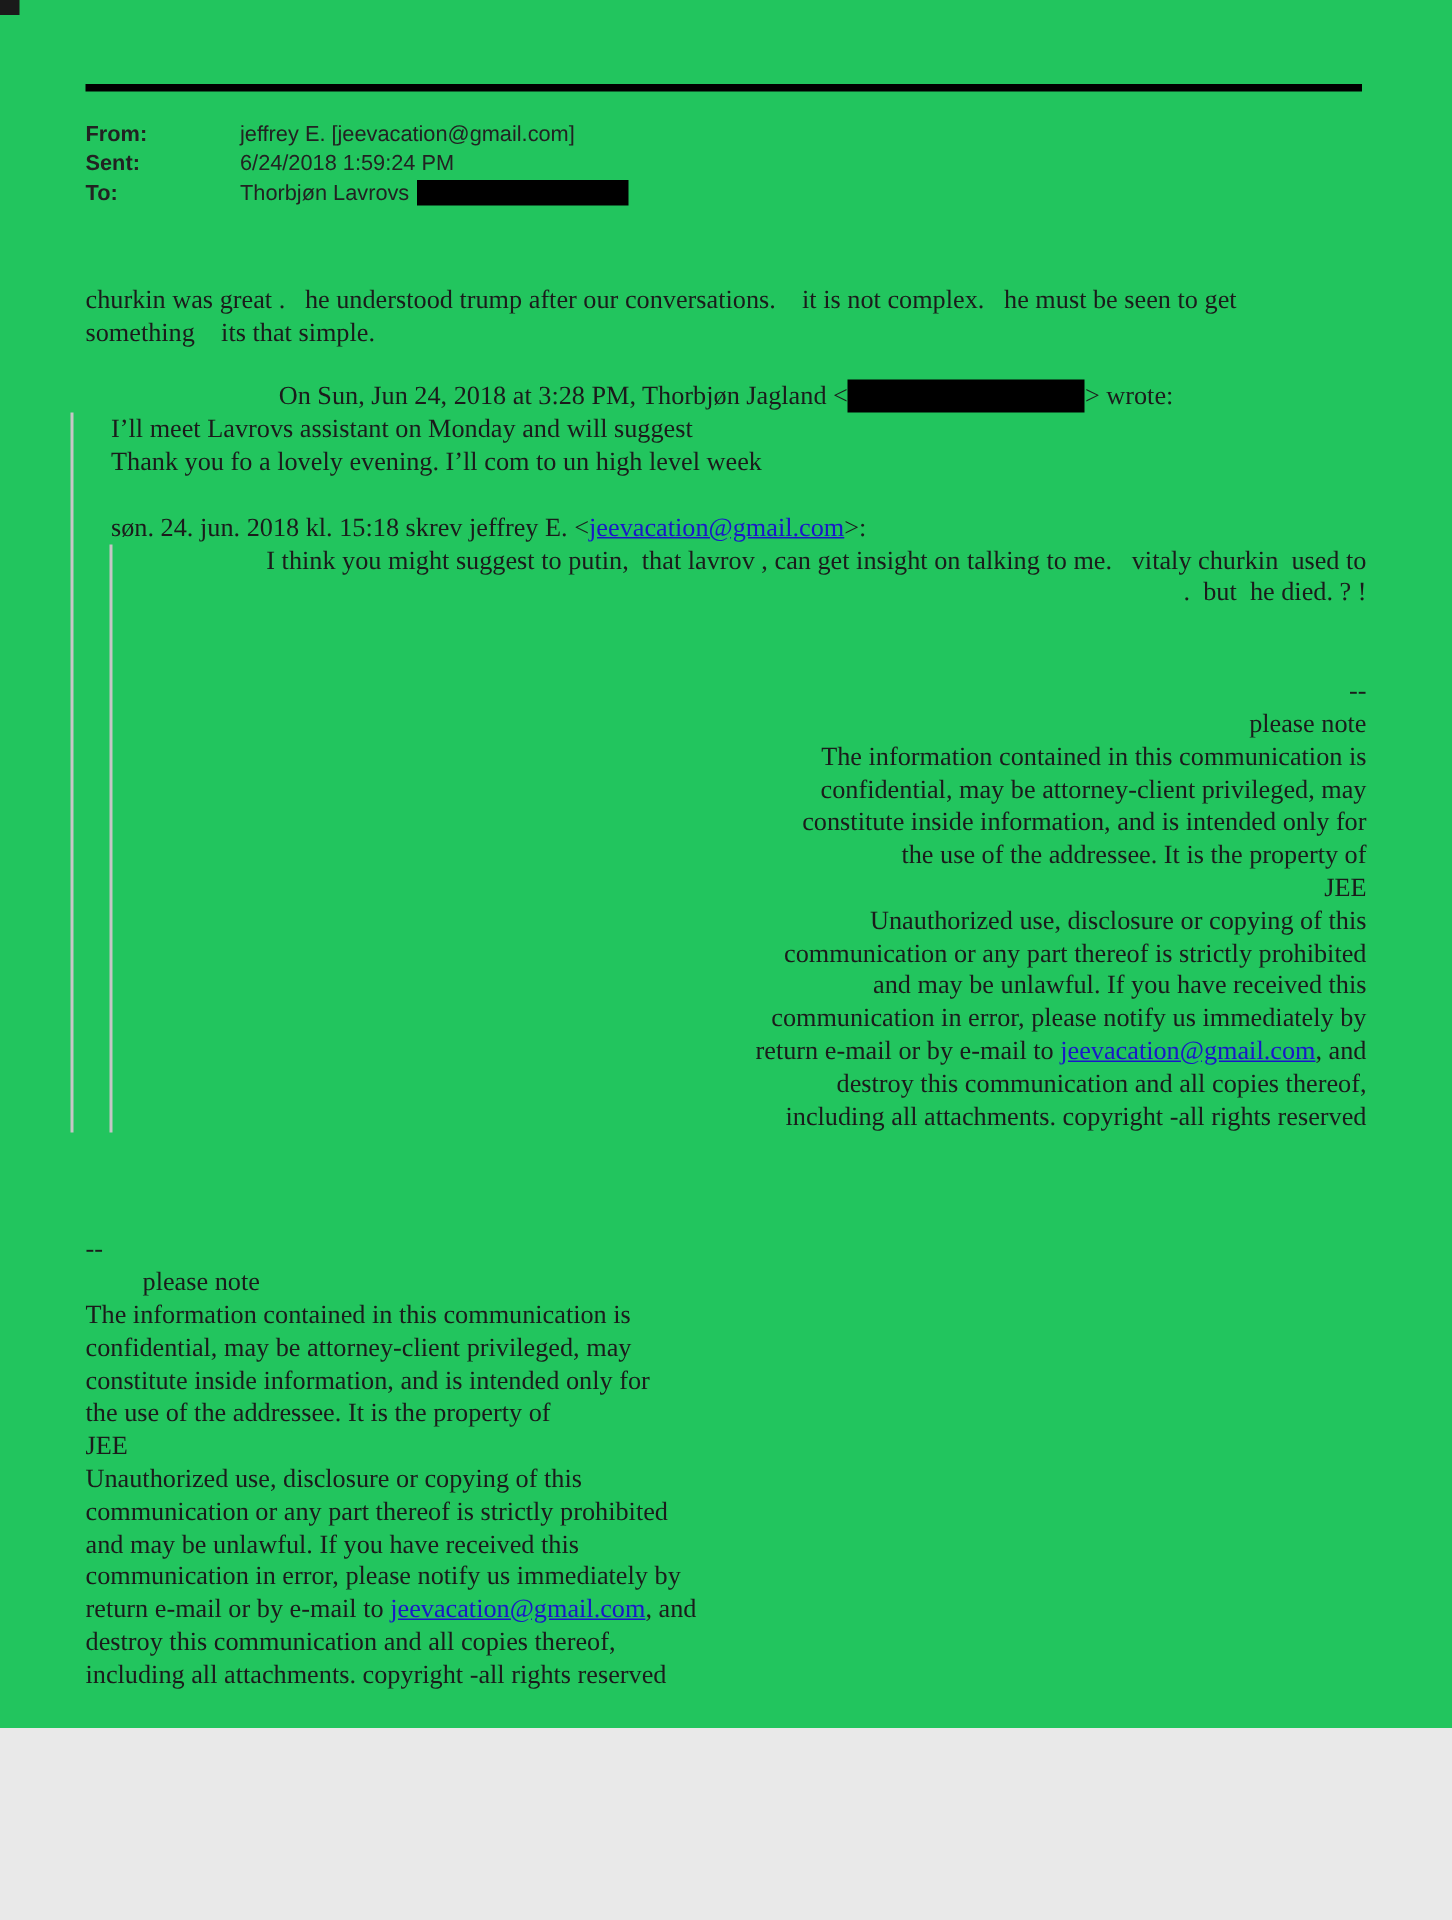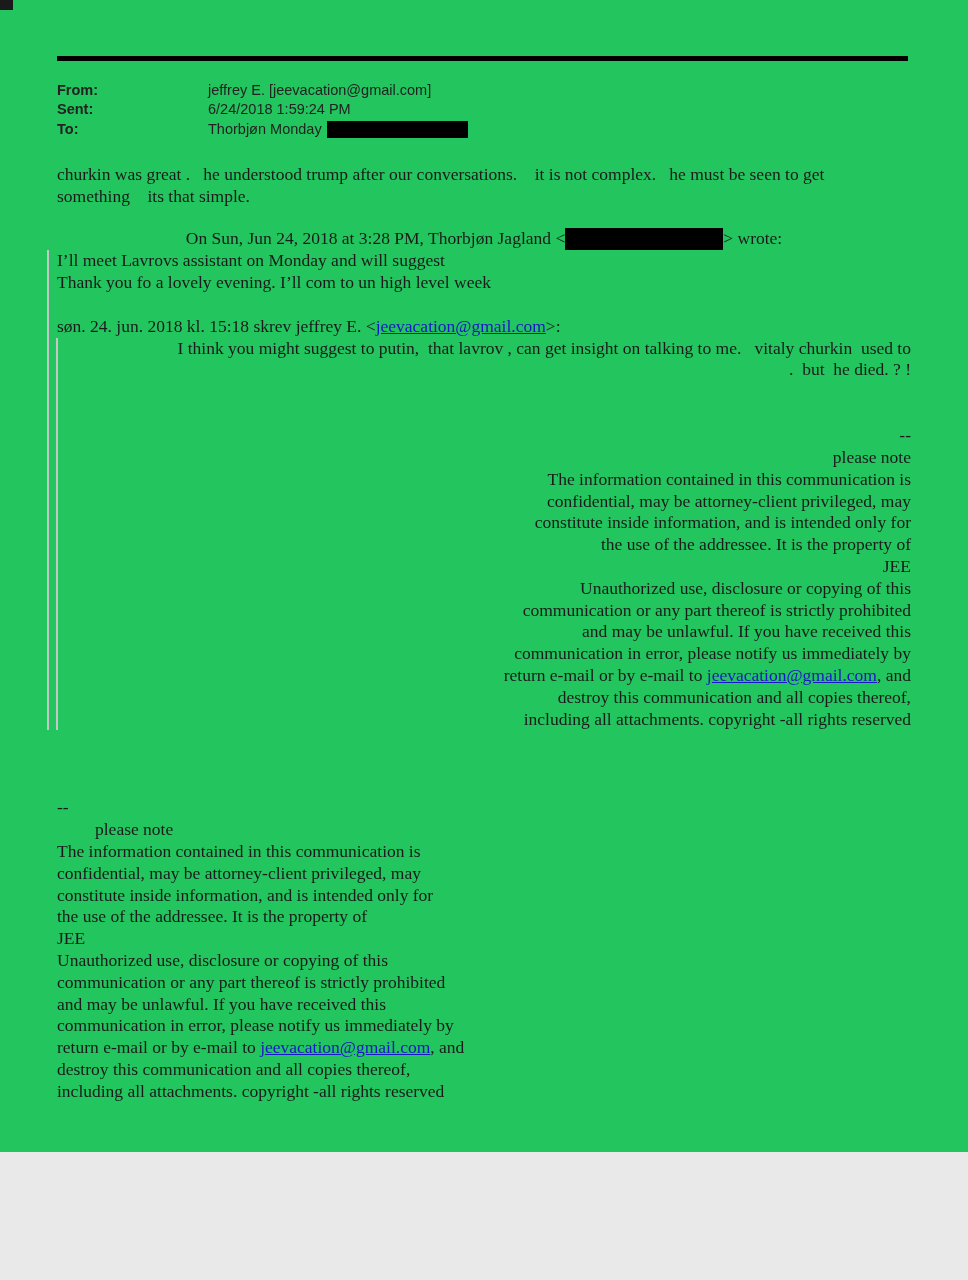--- a/index.html
+++ b/index.html
@@ -29,45 +29,45 @@
   
   .mail-header {
     margin-top: 20px;
     font-family: "Liberation Sans", sans-serif;
     font-size: 14.5px;
     line-height: 19.3px;
     color: #222;
   }
   .hrow { display: flex; }
   .hlabel { width: 103px; font-weight: bold; }
-  .hvalue { white-space: pre; margin-left: 48px; }
+  .hvalue { white-space: pre; }
   .redaction {
     display: inline-block;
     background: #000;
   }
   .redaction.to {
     width: 141px; height: 17px;
     vertical-align: -4px;
     margin-left: 5px;
   }
   .redaction.reply {
     width: 158px; height: 22px;
     vertical-align: -6px;
   }
   
   .serif {
     font-size: 17.5px;
     line-height: 21.8px;
   }
   .pre { white-space: pre-wrap; }
-  .message-para { margin-top: 25px; }
+  .message-para { margin-top: 50px; }
   .reply-line { margin-top: 21px; text-align: center; }
   blockquote.q1 {
     margin-left: -10px;
-    padding-left: 8px;
+    padding-left: 25px;
     border-left: 2px solid #c6c6c6;
   }
   blockquote.q2 {
     margin-left: -1px;
     padding-left: 6px;
     border-left: 2px solid #c6c6c6;
     text-align: right;
   }
   .blank-line { height: 21.8px; }
   .sig-sep { margin-top: 44px; }
@@ -100,21 +100,21 @@
       <div class="hrow">
         <span class="hlabel">From:</span>
         <span class="hvalue">jeffrey E. [jeevacation@gmail.com]</span>
       </div>
       <div class="hrow">
         <span class="hlabel">Sent:</span>
         <span class="hvalue">6/24/2018 1:59:24 PM</span>
       </div>
       <div class="hrow">
         <span class="hlabel">To:</span>
-        <span class="hvalue"><span>Thorbjøn Monday</span><span class="redaction to"></span></span>
+        <span class="hvalue"><span>Thorbjøn Lavrovs</span><span class="redaction to"></span></span>
       </div>
     </div>
 
     <div class="serif pre message-para">churkin was great .   he understood trump after our conversations.    it is not complex.   he must be seen to get
 something    its that simple.</div>
 
     <div class="serif reply-line"><span>On Sun, Jun 24, 2018 at 3:28 PM, Thorbjøn Jagland &lt;</span><span class="redaction reply"></span><span>&gt; wrote:</span></div>
 
     <blockquote class="q1 serif">
       <div class="pre">I’ll meet Lavrovs assistant on Monday and will suggest

